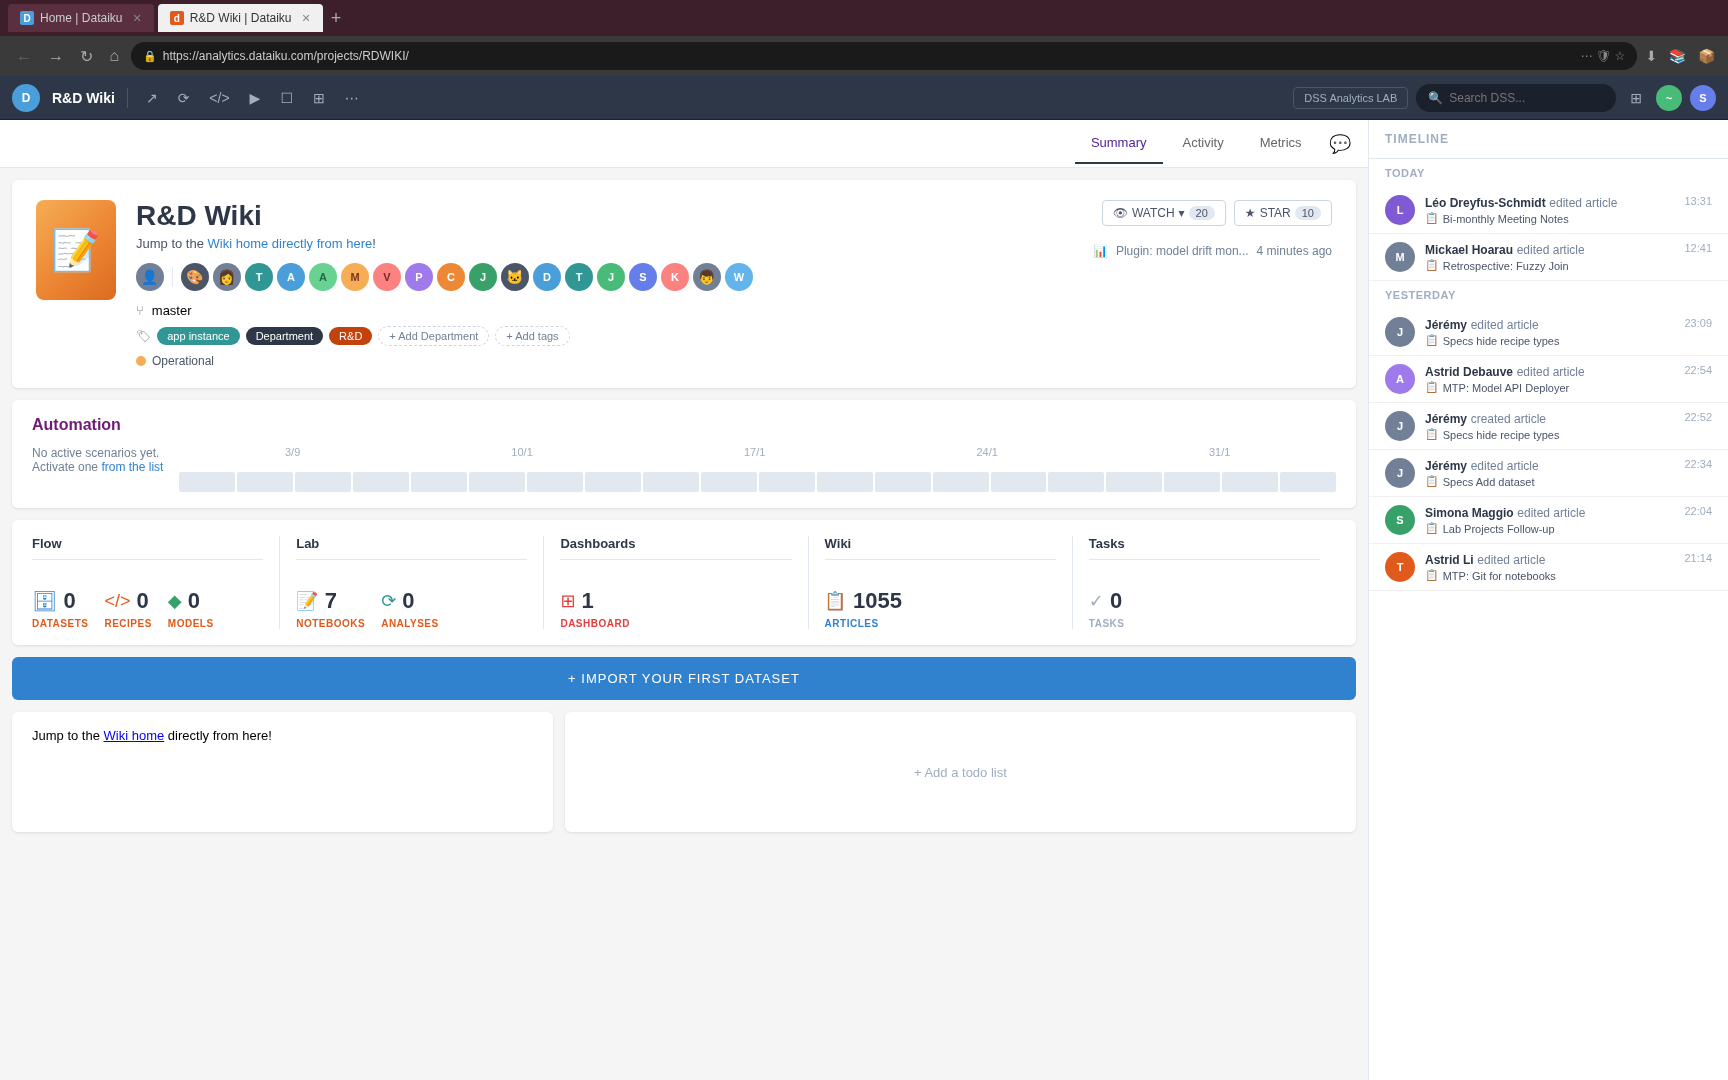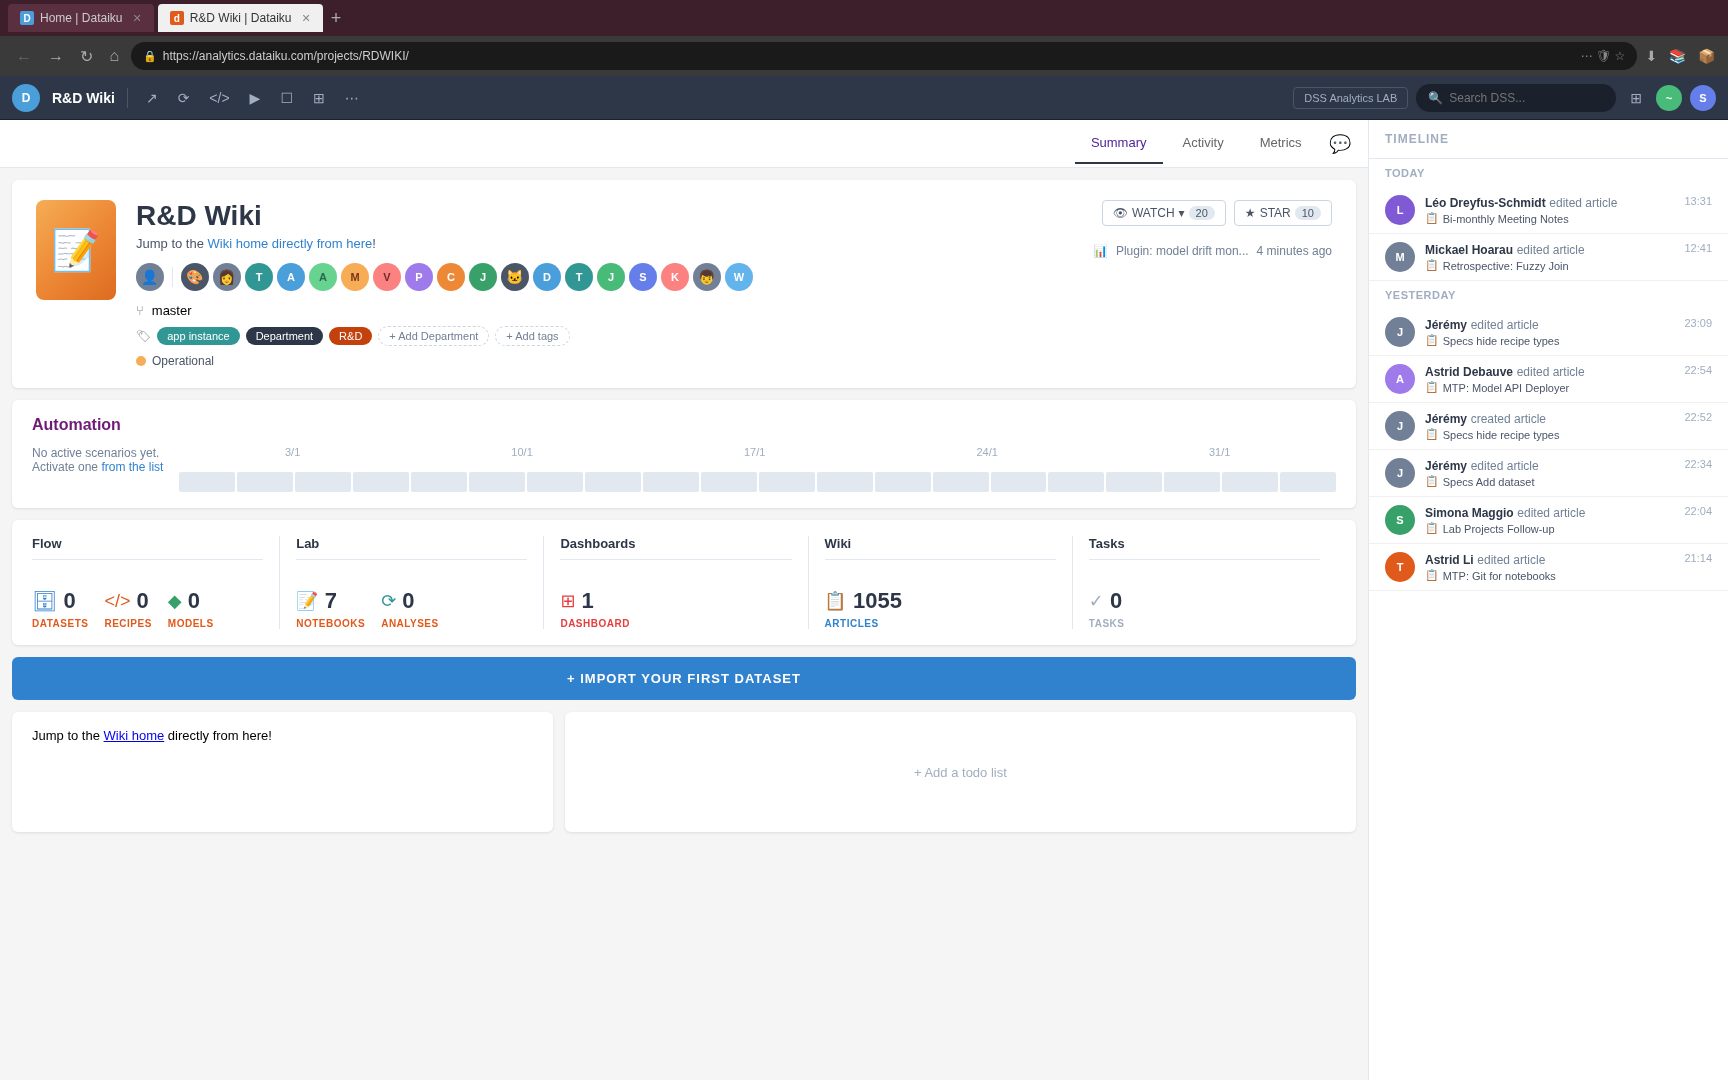--- a/index.html
+++ b/index.html
@@ -103,21 +103,21 @@
     .stat-icon-datasets { color: #3182ce; font-size: 20px; }
     .stat-icon-recipes { color: #e05a1c; font-size: 18px; }
     .stat-icon-models { color: #38a169; font-size: 18px; }
     .stat-icon-notebooks { color: #d69e2e; font-size: 18px; }
     .stat-icon-analyses { color: #319795; font-size: 18px; }
     .stat-icon-dashboard { color: #e53e3e; font-size: 18px; }
     .stat-icon-wiki { color: #3182ce; font-size: 18px; }
     .stat-icon-tasks { color: #a0aec0; font-size: 18px; }
 
     
-    .import-btn { display: block; width: calc(100% - 24px); margin: 0 12px 12px; background: #3182ce; color: white; text-align: center; padding: 14px; border-radius: 6px; font-size: 13px; font-weight: 700; letter-spacing: 1px; cursor: pointer; border: none; text-transform: uppercase; }
+    .import-btn { display: block; width: calc(100% - 24px); margin: 0 12px 12px; background: #3182ce; color: white; text-align: center; padding: 14px; border-radius: 6px; font-size: 13px; font-weight: 400; letter-spacing: 1px; cursor: pointer; border: none; text-transform: uppercase; }
 
     
     .bottom-grid { display: flex; gap: 12px; margin: 0 12px 12px; }
     .wiki-card { flex: 1; background: white; border-radius: 6px; padding: 16px 20px; box-shadow: 0 1px 3px rgba(0,0,0,0.1); min-height: 120px; }
     .todo-card { flex: 1.5; background: white; border-radius: 6px; padding: 16px 20px; box-shadow: 0 1px 3px rgba(0,0,0,0.1); min-height: 120px; display: flex; align-items: center; justify-content: center; }
     .add-todo { color: #a0aec0; font-size: 13px; cursor: pointer; }
 
     
     .timeline-sidebar { width: 360px; background: white; border-left: 1px solid #e2e8f0; display: flex; flex-direction: column; flex-shrink: 0; }
     .timeline-header { padding: 12px 16px; border-bottom: 1px solid #e2e8f0; font-size: 12px; font-weight: 600; color: #a0aec0; letter-spacing: 1px; text-transform: uppercase; }
@@ -281,21 +281,21 @@
 
     <div class="section-card">
       <div class="section-title">Automation</div>
       <div class="automation-content">
         <div class="automation-empty">
           <span>No active scenarios yet.</span><br>
           <span>Activate one</span> <a href="#">from the list</a>
         </div>
         <div class="timeline-chart">
           <div class="timeline-labels">
-            <span>3/1</span>
+            <span>3/9</span>
             <span>10/1</span>
             <span>17/1</span>
             <span>24/1</span>
             <span>31/1</span>
           </div>
           <div class="timeline-bars">
             <div class="timeline-bar"></div>
             <div class="timeline-bar"></div>
             <div class="timeline-bar"></div>
             <div class="timeline-bar"></div>

